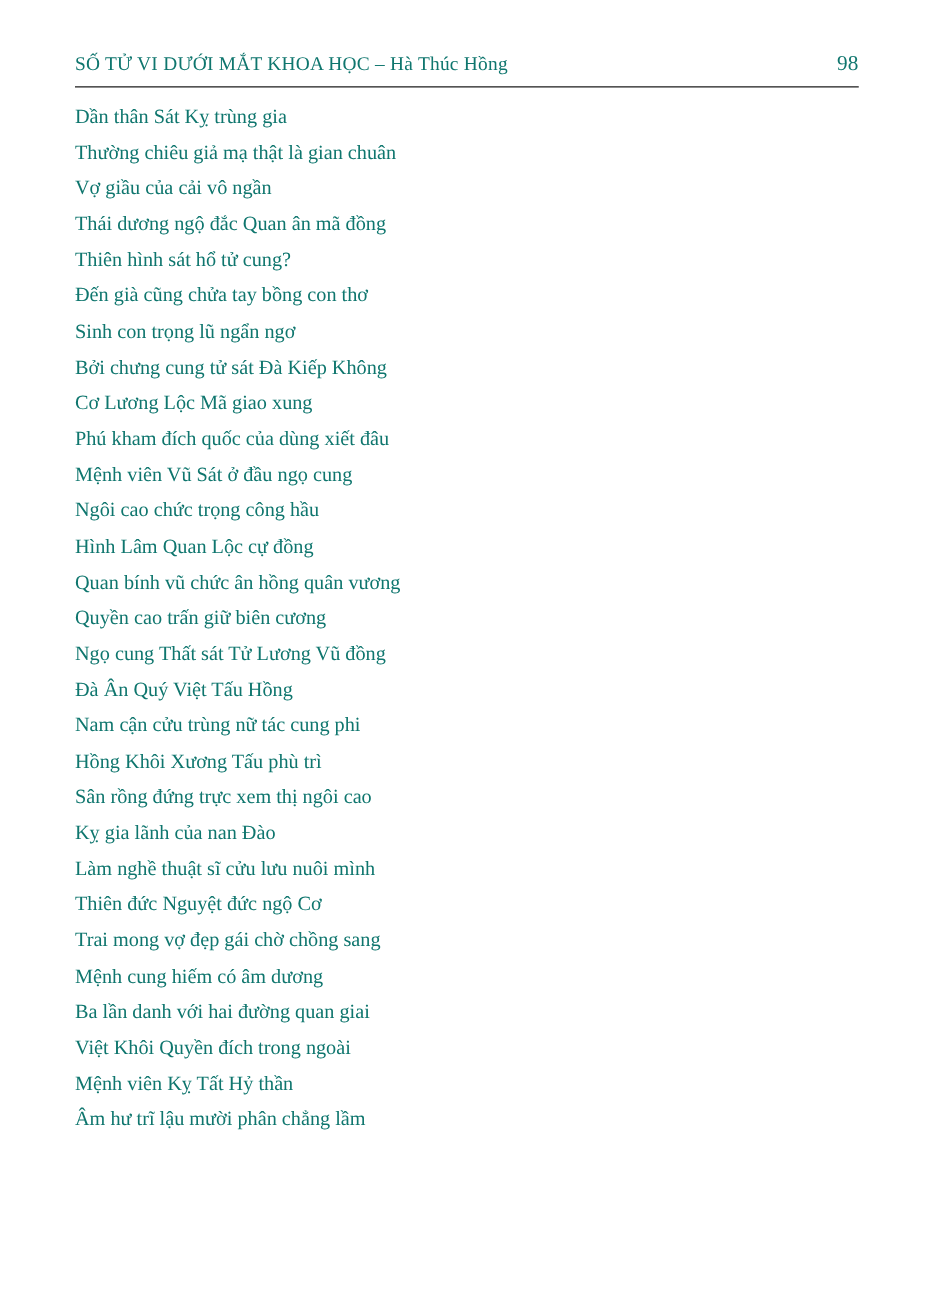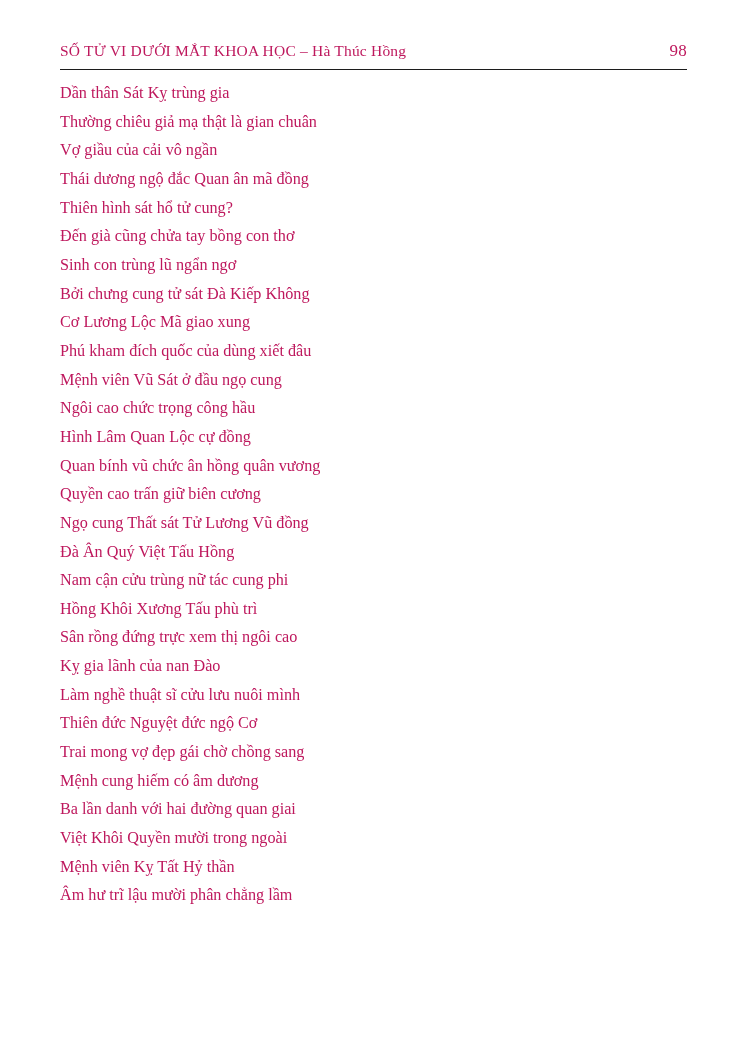--- a/index.html
+++ b/index.html
@@ -5,21 +5,21 @@
   html, body {
     margin: 0;
     padding: 0;
     background: #ffffff;
   }
   .page {
     position: relative;
     width: 744px;
     height: 1053px;
     background: #ffffff;
-    color: #be185d;
+    color: #0f766e;
     font-family: "Liberation Serif", "DejaVu Serif", serif;
     overflow: hidden;
     box-sizing: border-box;
   }
   .header {
     position: absolute;
     top: 41px;
     left: 60px;
     right: 57px;
     display: flex;
@@ -57,37 +57,37 @@
     <span class="header-title">SỐ TỬ VI DƯỚI MẮT KHOA HỌC – Hà Thúc Hồng</span>
     <span class="header-page-number">98</span>
   </div>
   <div class="poem">
       <div class="poem-line">Dần thân Sát Kỵ trùng gia</div>
       <div class="poem-line">Thường chiêu giả mạ thật là gian chuân</div>
       <div class="poem-line">Vợ giầu của cải vô ngần</div>
       <div class="poem-line">Thái dương ngộ đắc Quan ân mã đồng</div>
       <div class="poem-line">Thiên hình sát hổ tử cung?</div>
       <div class="poem-line">Đến già cũng chửa tay bồng con thơ</div>
-      <div class="poem-line">Sinh con trùng lũ ngẩn ngơ</div>
+      <div class="poem-line">Sinh con trọng lũ ngẩn ngơ</div>
       <div class="poem-line">Bởi chưng cung tử sát Đà Kiếp Không</div>
       <div class="poem-line">Cơ Lương Lộc Mã giao xung</div>
       <div class="poem-line">Phú kham đích quốc của dùng xiết đâu</div>
       <div class="poem-line">Mệnh viên Vũ Sát ở đầu ngọ cung</div>
       <div class="poem-line">Ngôi cao chức trọng công hầu</div>
       <div class="poem-line">Hình Lâm Quan Lộc cự đồng</div>
       <div class="poem-line">Quan bính vũ chức ân hồng quân vương</div>
       <div class="poem-line">Quyền cao trấn giữ biên cương</div>
       <div class="poem-line">Ngọ cung Thất sát Tử Lương Vũ đồng</div>
       <div class="poem-line">Đà Ân Quý Việt Tấu Hồng</div>
       <div class="poem-line">Nam cận cửu trùng nữ tác cung phi</div>
       <div class="poem-line">Hồng Khôi Xương Tấu phù trì</div>
       <div class="poem-line">Sân rồng đứng trực xem thị ngôi cao</div>
       <div class="poem-line">Kỵ gia lãnh của nan Đào</div>
       <div class="poem-line">Làm nghề thuật sĩ cửu lưu nuôi mình</div>
       <div class="poem-line">Thiên đức Nguyệt đức ngộ Cơ</div>
       <div class="poem-line">Trai mong vợ đẹp gái chờ chồng sang</div>
       <div class="poem-line">Mệnh cung hiếm có âm dương</div>
       <div class="poem-line">Ba lần danh với hai đường quan giai</div>
-      <div class="poem-line">Việt Khôi Quyền mười trong ngoài</div>
+      <div class="poem-line">Việt Khôi Quyền đích trong ngoài</div>
       <div class="poem-line">Mệnh viên Kỵ Tất Hỷ thần</div>
       <div class="poem-line">Âm hư trĩ lậu mười phân chẳng lầm</div>
     </div>
 </div>
 
 </body></html>

